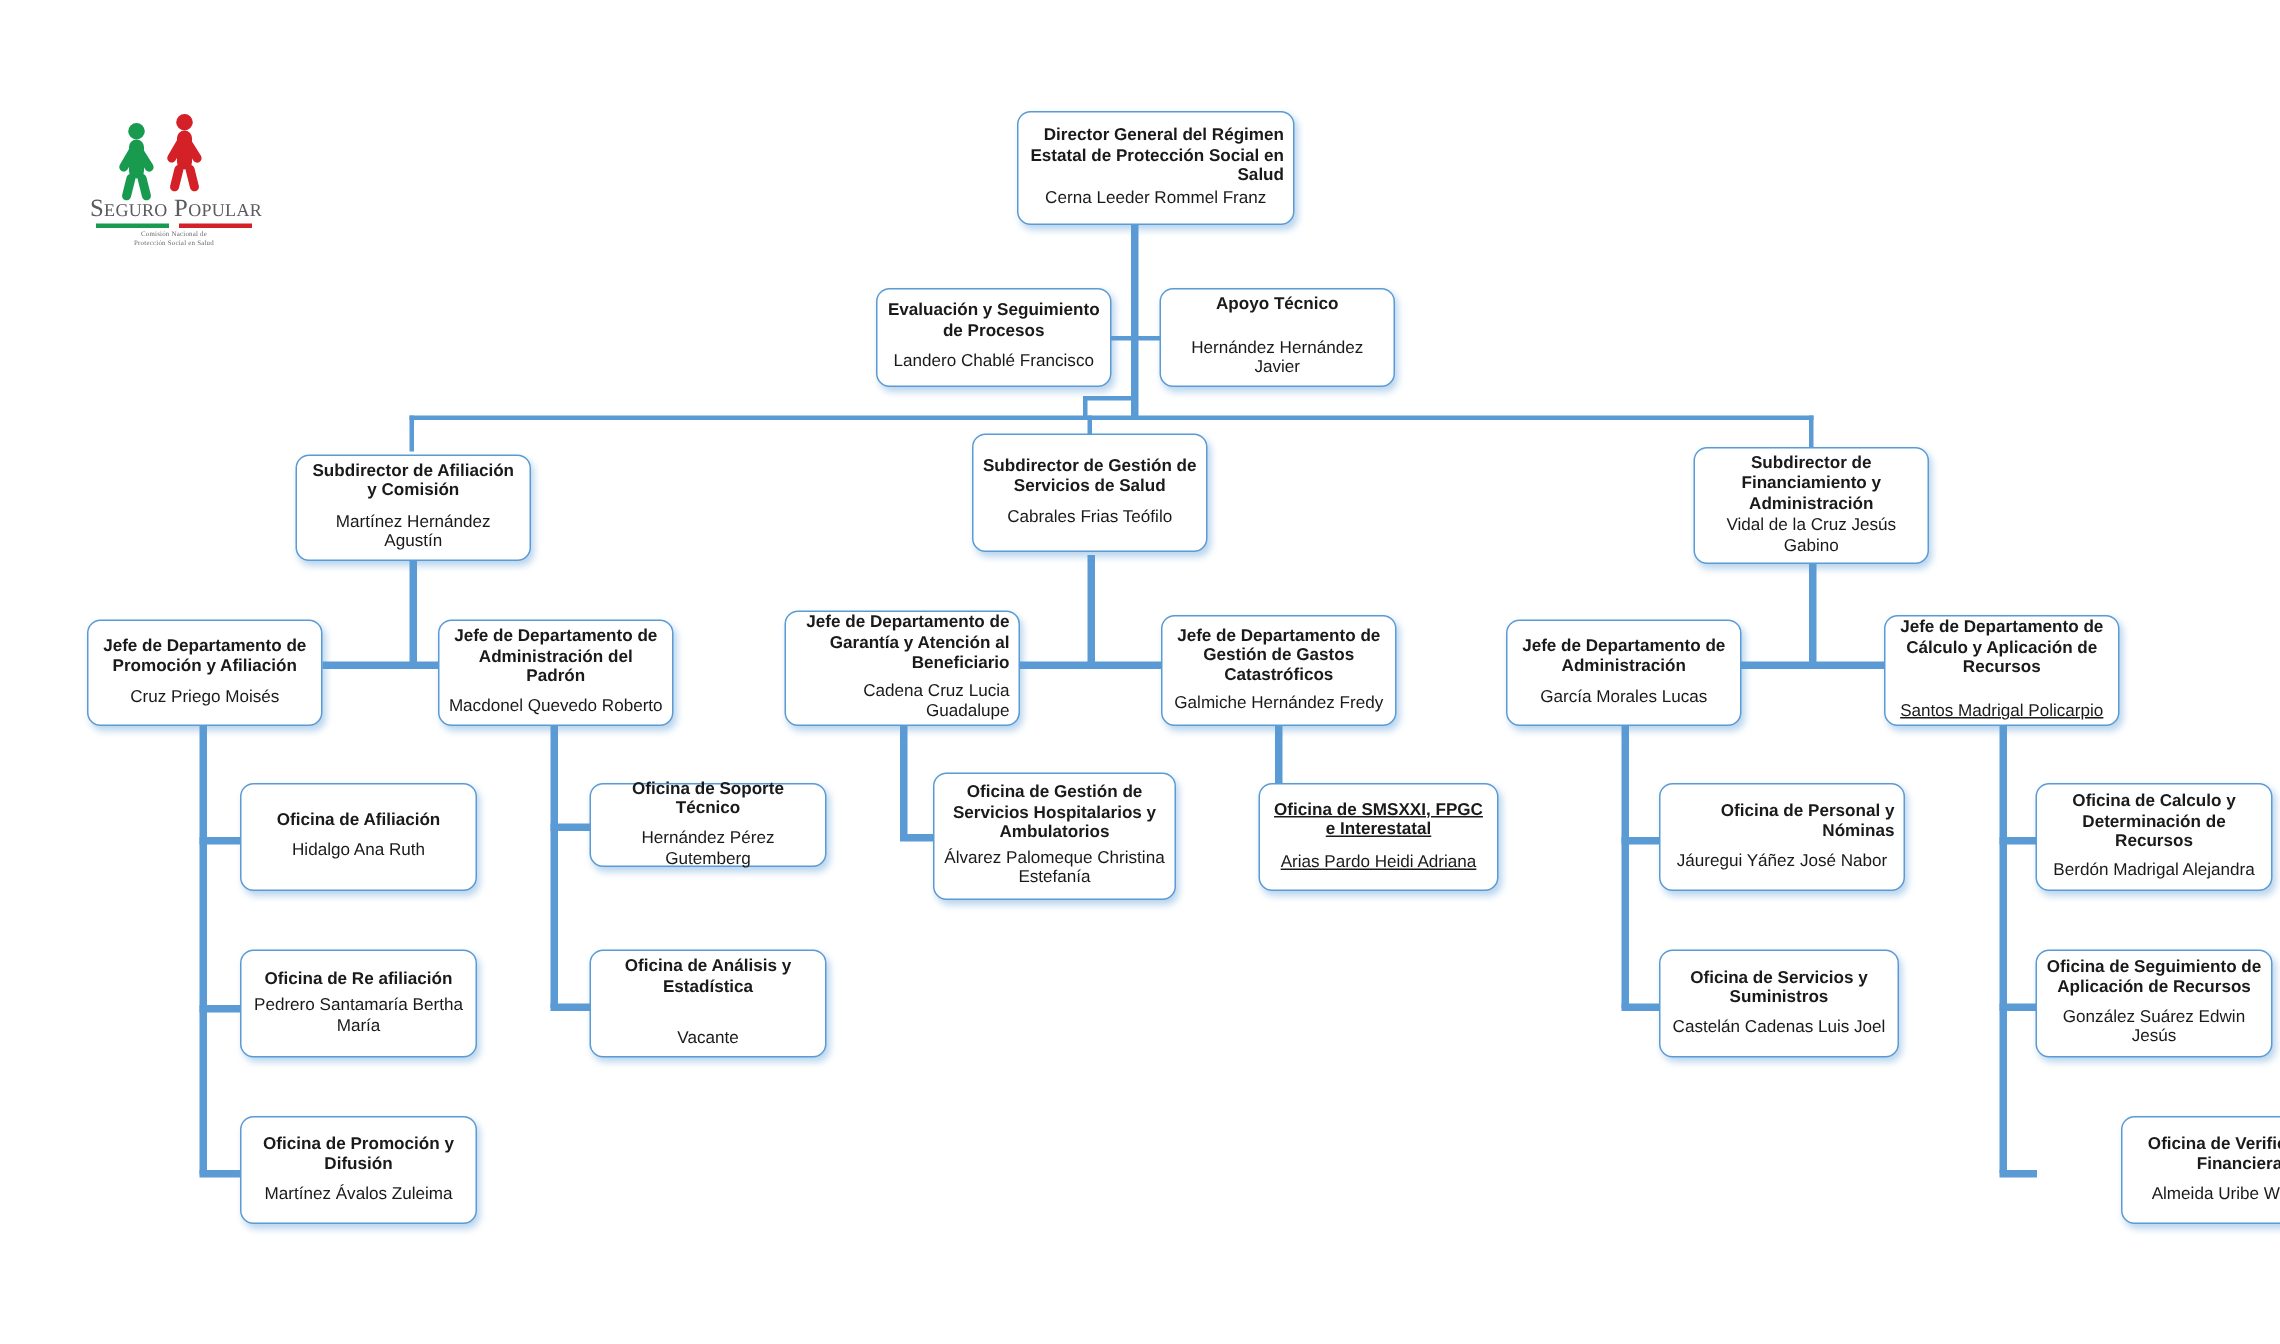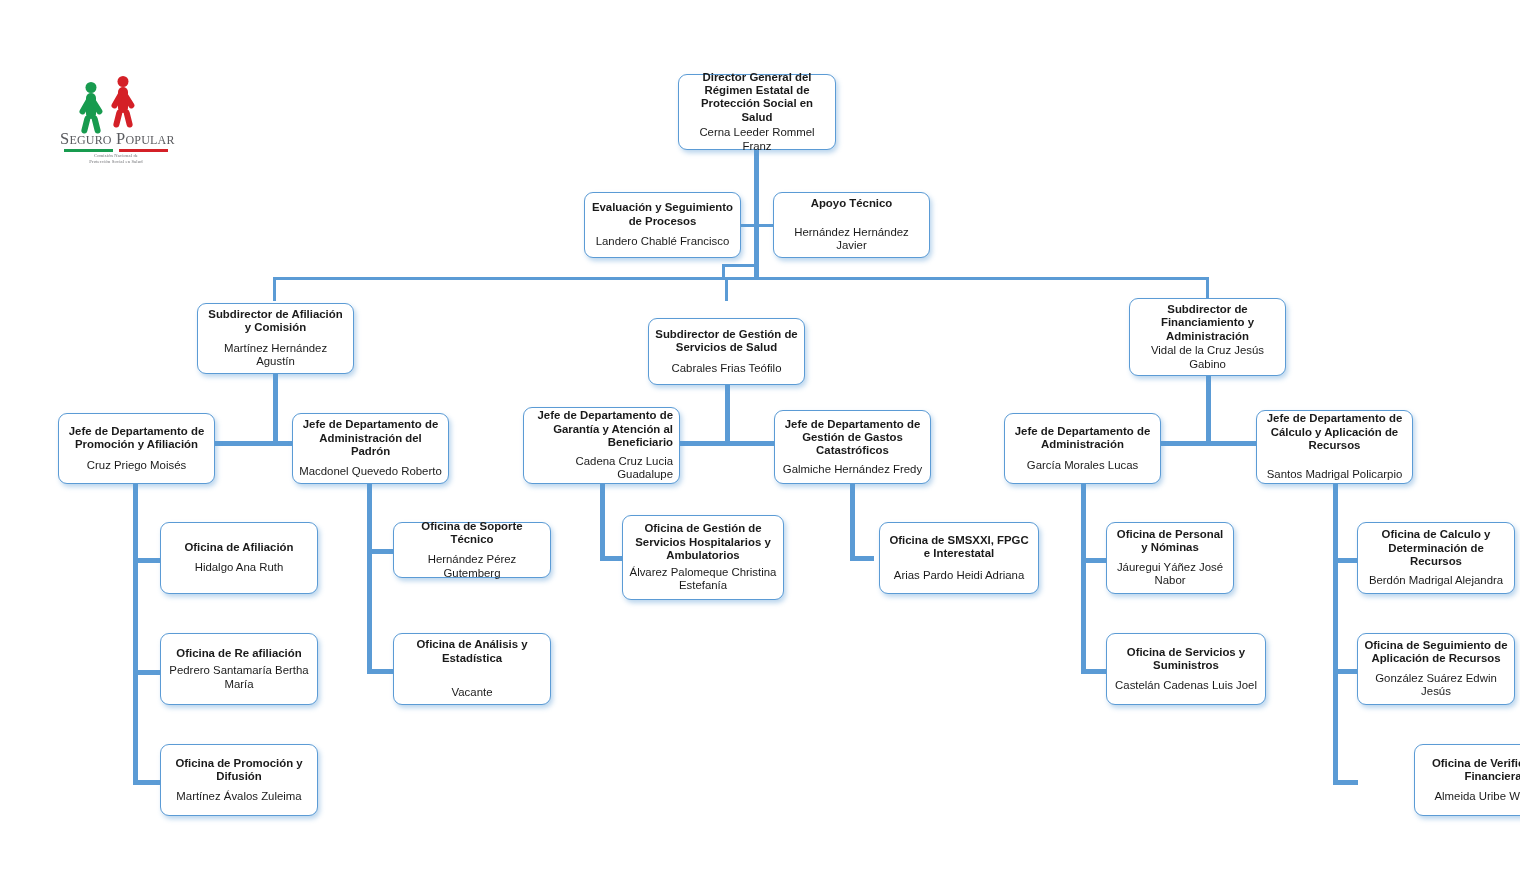--- a/index.html
+++ b/index.html
@@ -218,41 +218,41 @@
 
   <div class="line thick-v" style="left:1081px; top:484px; height:188px;"></div>
   <div class="line thick-h" style="left:1081px; top:558px; width:26px;"></div>
   <div class="line thick-h" style="left:1081px; top:669px; width:26px;"></div>
 
   <div class="line thick-v" style="left:1333px; top:484px; height:298px;"></div>
   <div class="line thick-h" style="left:1333px; top:558px; width:25px;"></div>
   <div class="line thick-h" style="left:1333px; top:669px; width:25px;"></div>
   <div class="line thick-h" style="left:1333px; top:780px; width:25px;"></div>
 
-  <div class="node" style="left:678px; top:74px; width:158px; height:76px;">
+  <div class="node" style="left:678px; top:74px; width:185px; height:76px;text-align:right;">
     <div class="title">Director General del Régimen Estatal de Protección Social en Salud</div>
     <div class="person tight-p" style="margin-top:2px;">Cerna Leeder Rommel Franz</div>
   </div>
 
   <div class="node" style="left:584px; top:192px; width:157px; height:66px;">
     <div class="title">Evaluación y Seguimiento de Procesos</div>
     <div class="person">Landero Chablé Francisco</div>
   </div>
 
   <div class="node" style="left:773px; top:192px; width:157px; height:66px;justify-content:space-between;">
     <div class="title">Apoyo Técnico</div>
     <div class="person">Hernández Hernández Javier</div>
   </div>
 
   <div class="node" style="left:197px; top:303px; width:157px; height:71px;">
     <div class="title">Subdirector de Afiliación y Comisión</div>
     <div class="person">Martínez Hernández Agustín</div>
   </div>
 
-  <div class="node" style="left:648px; top:318px; width:157px; height:67px;">
+  <div class="node" style="left:648px; top:289px; width:157px; height:79px;">
     <div class="title">Subdirector de Gestión de Servicios de Salud</div>
     <div class="person">Cabrales Frias Teófilo</div>
   </div>
 
   <div class="node tight" style="left:1129px; top:298px; width:157px; height:78px;">
     <div class="title">Subdirector de Financiamiento y Administración</div>
     <div class="person">Vidal de la Cruz Jesús Gabino</div>
   </div>
 
   <div class="node" style="left:58px; top:413px; width:157px; height:71px;">
@@ -275,21 +275,21 @@
     <div class="person" style="margin-top:5px;">Galmiche Hernández Fredy</div>
   </div>
 
   <div class="node" style="left:1004px; top:413px; width:157px; height:71px;">
     <div class="title">Jefe de Departamento de Administración</div>
     <div class="person">García Morales Lucas</div>
   </div>
 
   <div class="node" style="left:1256px; top:410px; width:157px; height:74px;">
     <div class="title">Jefe de Departamento de Cálculo y Aplicación de Recursos</div>
-    <div class="person" style="margin-top:16px;">Santos Madrigal Policarpio</div>
+    <div class="person" style="margin-top:16px;text-decoration:underline;">Santos Madrigal Policarpio</div>
   </div>
 
   <div class="node" style="left:160px; top:522px; width:158px; height:72px;">
     <div class="title">Oficina de Afiliación</div>
     <div class="person">Hidalgo Ana Ruth</div>
   </div>
 
   <div class="node tight" style="left:160px; top:633px; width:158px; height:72px;">
     <div class="title">Oficina de Re afiliación</div>
     <div class="person" style="margin-top:4px;">Pedrero Santamaría Bertha María</div>
@@ -308,26 +308,26 @@
   <div class="node tight" style="left:393px; top:633px; width:158px; height:72px;">
     <div class="title">Oficina de Análisis y Estadística</div>
     <div class="person" style="margin-top:21px;">Vacante</div>
   </div>
 
   <div class="node tight" style="left:622px; top:515px; width:162px; height:85px;">
     <div class="title">Oficina de Gestión de Servicios Hospitalarios y Ambulatorios</div>
     <div class="person" style="margin-top:3px;">Álvarez Palomeque Christina Estefanía</div>
   </div>
 
-  <div class="node tight" style="left:879px; top:522px; width:160px; height:72px;">
+  <div class="node tight" style="left:839px; top:522px; width:160px; height:72px;text-decoration:underline;">
     <div class="title">Oficina de SMSXXI, FPGC e Interestatal</div>
     <div class="person" style="margin-top:8px;">Arias Pardo Heidi Adriana</div>
   </div>
 
-  <div class="node tight" style="left:1106px; top:522px; width:128px; height:72px;">
+  <div class="node tight" style="left:1106px; top:522px; width:164px; height:72px;text-align:right;">
     <div class="title">Oficina de Personal y Nóminas</div>
     <div class="person" style="margin-top:6px;">Jáuregui Yáñez José Nabor</div>
   </div>
 
   <div class="node tight" style="left:1106px; top:633px; width:160px; height:72px;">
     <div class="title">Oficina de Servicios y Suministros</div>
     <div class="person" style="margin-top:6px;">Castelán Cadenas Luis Joel</div>
   </div>
 
   <div class="node tight" style="left:1357px; top:522px; width:158px; height:72px;">

